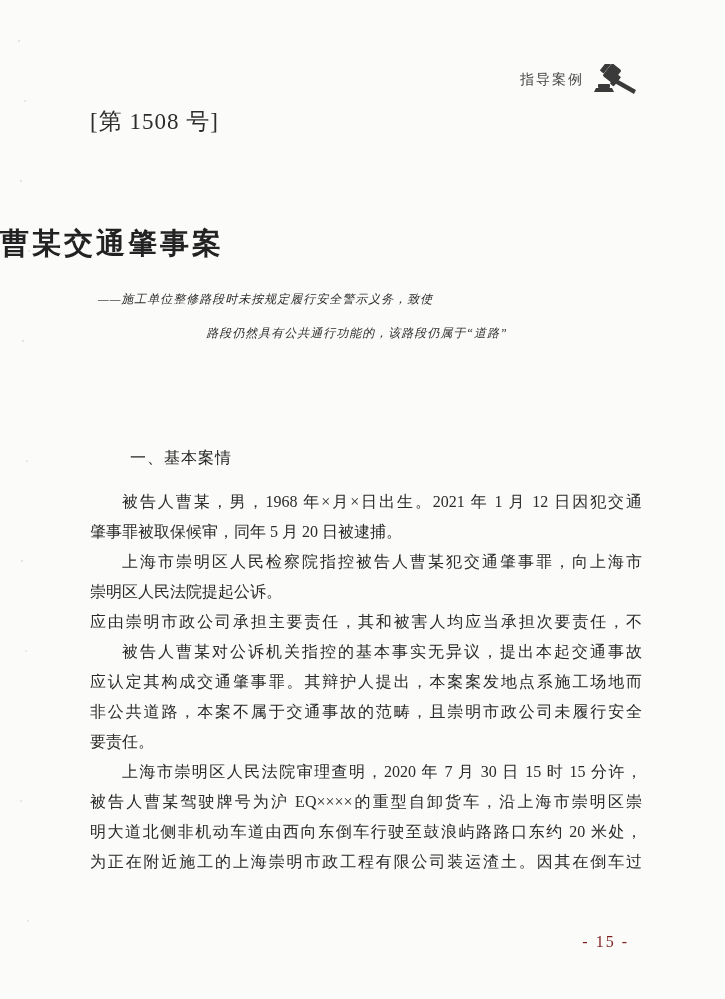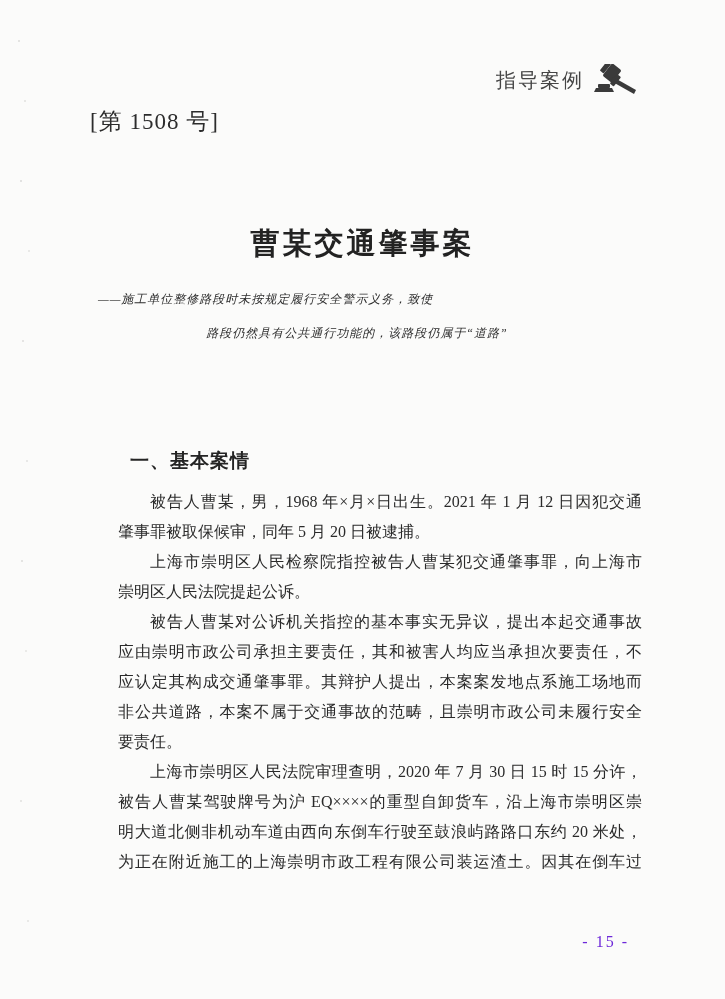--- a/index.html
+++ b/index.html
@@ -20,58 +20,57 @@
     background:#dcdcda;border-radius:50%;
     box-shadow:6px 60px 0 #e0e0de, 2px 140px 0 #dadad8, 10px 210px 0 #e3e3e1,
       4px 300px 0 #dedddb, 8px 420px 0 #e2e2e0, 3px 520px 0 #dcdcda,
       7px 610px 0 #e4e4e2, 2px 760px 0 #e0e0de, 9px 880px 0 #e3e3e1;
   }
   .header{
     position:absolute;top:64px;right:86px;
     display:flex;align-items:center;gap:9px;
   }
   .header-label{
-    font-size:20px;color:#454545;letter-spacing:2px;
+    font-size:14px;color:#454545;letter-spacing:2px;
     font-family:"Liberation Serif","DejaVu Serif",serif;
   }
   .gavel{width:46px;height:32px;display:block;}
   .case-number{
     position:absolute;top:106px;left:90px;
     font-size:23px;font-weight:normal;letter-spacing:1px;color:#2c2c2c;
   }
   .title{
     position:absolute;top:224px;left:0;width:100%;
-    text-align:center;font-size:29px;font-weight:bold;
+    font-size:29px;font-weight:bold;
     letter-spacing:3px;color:#222;
   }
   .subtitle{
     position:absolute;top:282px;left:98px;width:518px;
     font-size:12px;font-style:italic;color:#2e2e2e;
     line-height:34px;letter-spacing:1px;
   }
   .subtitle .sub-line2{text-align:center;}
   .section-heading{
     position:absolute;top:448px;left:130px;
-    font-size:19px;font-weight:bold;color:#242424;letter-spacing:1px;
+    font-size:16px;font-weight:normal;color:#242424;letter-spacing:1px;
   }
   .body-text{
     position:absolute;top:487px;left:90px;width:552px;
     font-size:16px;color:#2a2a2a;
   }
   .line{
     height:30px;line-height:30px;
     text-align:justify;
-    margin-left:28px;
   }
   .jst{text-align-last:justify;}
   .plast{text-align-last:left;}
   .pfirst{text-indent:2em;}
   .page-number{
     position:absolute;top:933px;right:96px;
-    font-size:16px;color:#6d28d9;letter-spacing:2px;
+    font-size:16px;color:#7f1d1d;letter-spacing:2px;
   }
 </style>
 </head>
 <body>
 
 <div class="page">
 
   <div class="scan-noise"></div>
 
   <div class="header">
@@ -99,22 +98,22 @@
     <div class="sub-line2">路段仍然具有公共通行功能的，该路段仍属于“道路”</div>
   </div>
 
   <div class="section-heading">一、基本案情</div>
 
   <div class="body-text">
     <div class="line pfirst jst">被告人曹某，男，1968 年×月×日出生。2021 年 1 月 12 日因犯交通</div>
     <div class="line plast">肇事罪被取保候审，同年 5 月 20 日被逮捕。</div>
     <div class="line pfirst jst">上海市崇明区人民检察院指控被告人曹某犯交通肇事罪，向上海市</div>
     <div class="line plast">崇明区人民法院提起公诉。</div>
+    <div class="line jst">应由崇明市政公司承担主要责任，其和被害人均应当承担次要责任，不</div>
     <div class="line pfirst jst">被告人曹某对公诉机关指控的基本事实无异议，提出本起交通事故</div>
-    <div class="line jst">应由崇明市政公司承担主要责任，其和被害人均应当承担次要责任，不</div>
     <div class="line jst">应认定其构成交通肇事罪。其辩护人提出，本案案发地点系施工场地而</div>
     <div class="line jst">非公共道路，本案不属于交通事故的范畴，且崇明市政公司未履行安全</div>
     <div class="line plast">要责任。</div>
     <div class="line pfirst jst">上海市崇明区人民法院审理查明，2020 年 7 月 30 日 15 时 15 分许，</div>
     <div class="line jst">被告人曹某驾驶牌号为沪 EQ××××的重型自卸货车，沿上海市崇明区崇</div>
     <div class="line jst">明大道北侧非机动车道由西向东倒车行驶至鼓浪屿路路口东约 20 米处，</div>
     <div class="line jst">为正在附近施工的上海崇明市政工程有限公司装运渣土。因其在倒车过</div>
   </div>
 
   <div class="page-number">- 15 -</div>

